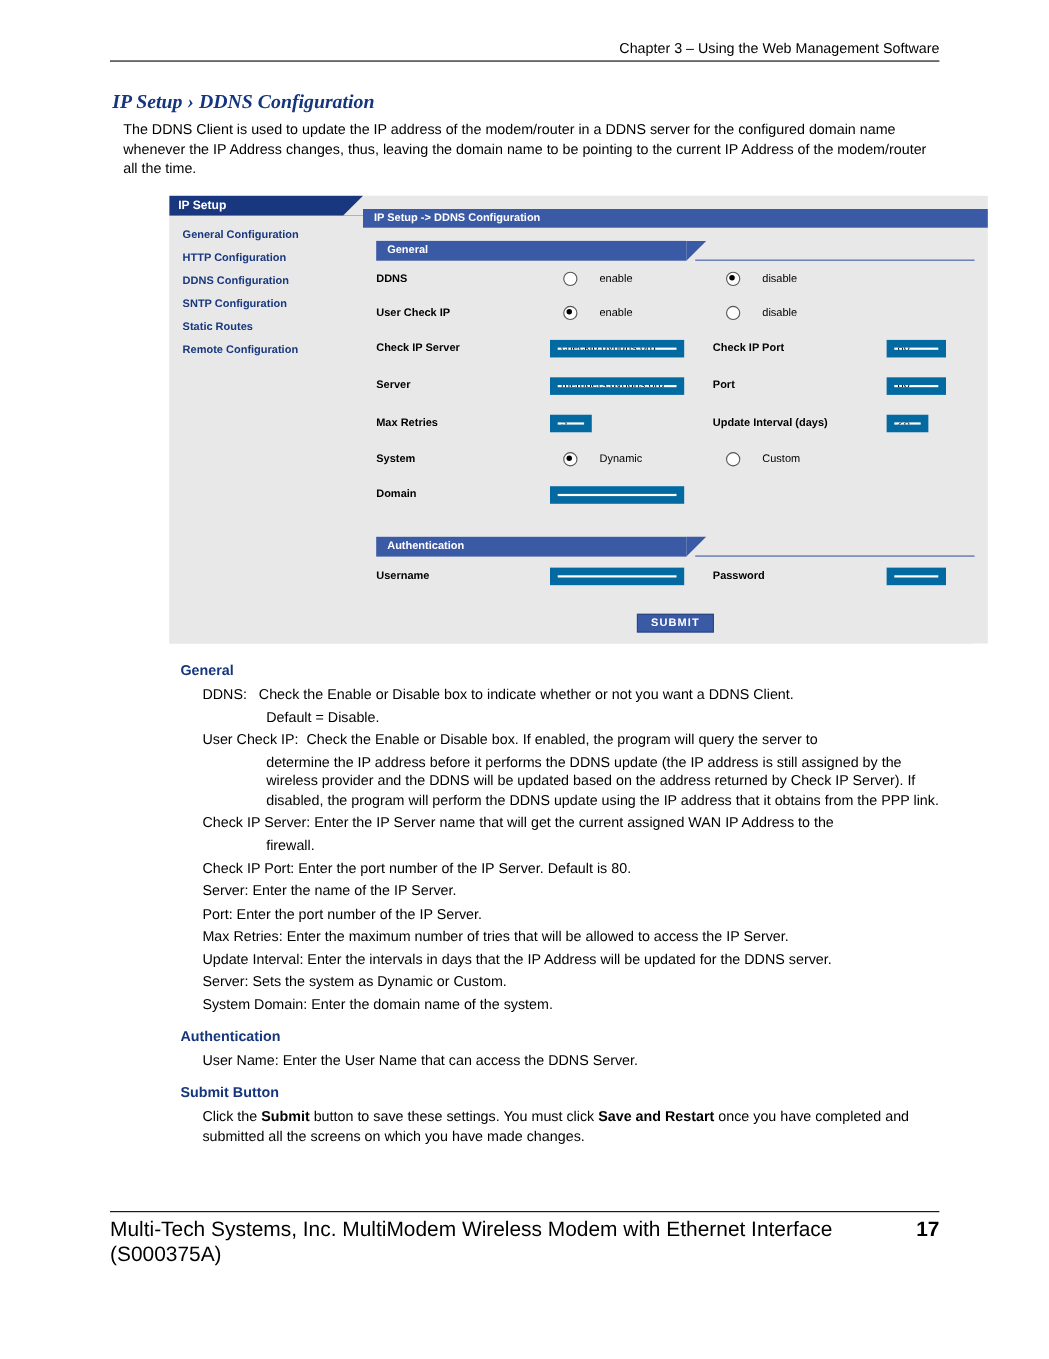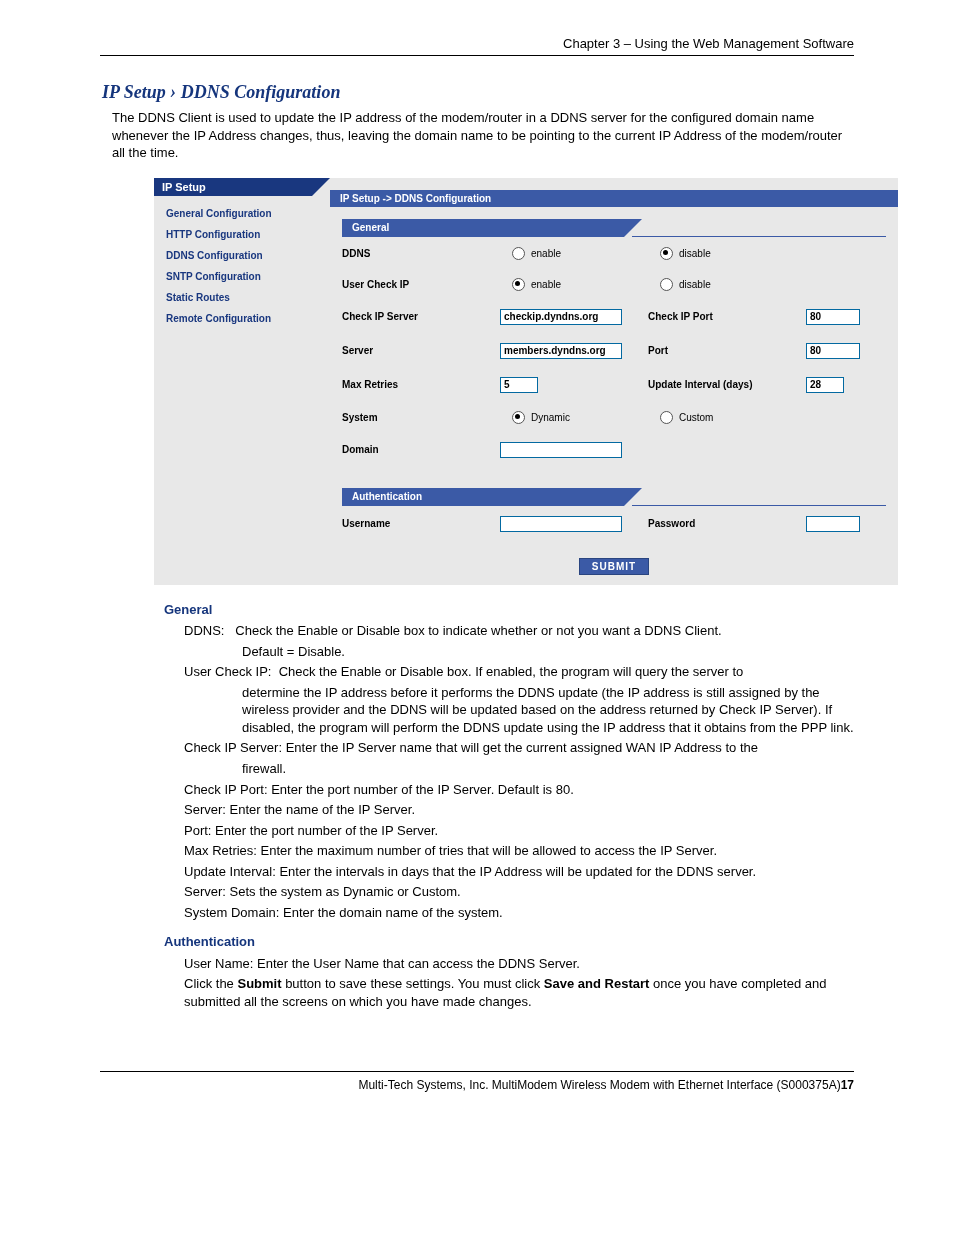--- a/index.html
+++ b/index.html
@@ -137,21 +137,21 @@
     margin: 0 12px;
     align-items: center;
     font-size: 10px;
   }
   .lbl {
     font-weight: bold;
   }
   .radio-cell {
     display: flex;
     align-items: center;
-    gap: 6px;
+    gap: 20px;
     padding-left: 12px;
   }
   .radio {
     appearance: none;
     width: 11px;
     height: 11px;
     border: 1px solid #555;
     border-radius: 50%;
     background: #fff;
     display: inline-block;
@@ -162,27 +162,26 @@
     content: "";
     position: absolute;
     left: 2px;
     top: 2px;
     width: 5px;
     height: 5px;
     background: #000;
     border-radius: 50%;
   }
   .txt {
-    border: 1px solid #0369a1;
+    border: 7px solid #0369a1;
     background: #fff;
     height: 16px;
     padding: 0 3px;
     font-size: 10px;
     box-sizing: border-box;
-    font-weight: bold;
   }
   .txt.short { width: 54px; }
   .txt.med { width: 122px; }
   .txt.vshort { width: 38px; }
   .submit-row {
     text-align: center;
     margin-top: 26px;
   }
   .submit-btn {
     background: #3b5aa6;
@@ -204,23 +203,23 @@
     font-weight: bold;
     margin: 12px 0 4px 0;
   }
   .def-block {
     margin-left: 20px;
   }
   .footer {
     border-top: 1px solid #000;
     margin-top: 60px;
     padding-top: 6px;
-    font-size: 12px;
-    display: flex;
-    justify-content: flex-end;
+    font-size: 19px;
+    display: flex;
+    justify-content: space-between;
   }
 </style>
 </head>
 <body>
 
 <div class="page">
   <div class="header-line">Chapter 3 – Using the Web Management Software</div>
 
   <h1 class="page-title">IP Setup › DDNS Configuration</h1>
   <p class="intro">The DDNS Client is used to update the IP address of the modem/router in a DDNS server for the configured domain name whenever the IP Address changes, thus, leaving the domain name to be pointing to the current IP Address of the modem/router all the time.</p>
@@ -336,20 +335,21 @@
       <div style="margin-bottom:3px;"><span class="term">Update Interval:</span> <span>Enter the intervals in days that the IP Address will be updated for the DDNS server.</span></div>
       <div style="margin-bottom:3px;"><span class="term">Server:</span> <span>Sets the system as Dynamic or Custom.</span></div>
       <div style="margin-bottom:3px;"><span class="term">System Domain:</span> <span>Enter the domain name of the system.</span></div>
     </div>
 
     <div class="desc-h">Authentication</div>
     <div class="def-block">
       <div style="margin-bottom:3px;"><span class="term">User Name:</span> <span>Enter the User Name that can access the DDNS Server.</span></div>
     </div>
 
+    <div class="desc-h">Submit Button</div>
     <div class="def-block">
       <div style="margin-bottom:3px;">
         <span>Click the </span><b>Submit</b><span> button to save these settings. You must click </span><b>Save and Restart</b><span> once you have completed and submitted all the screens on which you have made changes.</span>
       </div>
     </div>
   </div>
 
   <div class="footer">
     <span>Multi-Tech Systems, Inc. MultiModem Wireless Modem with Ethernet Interface (S000375A)</span>
     <b>17</b>

